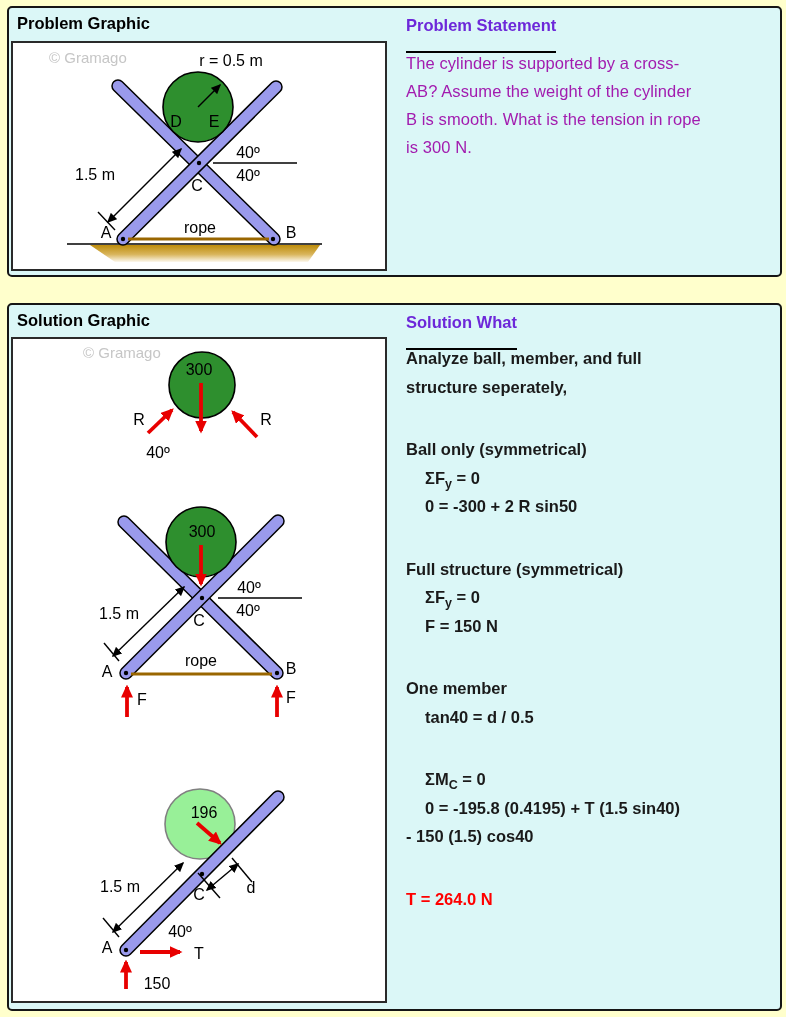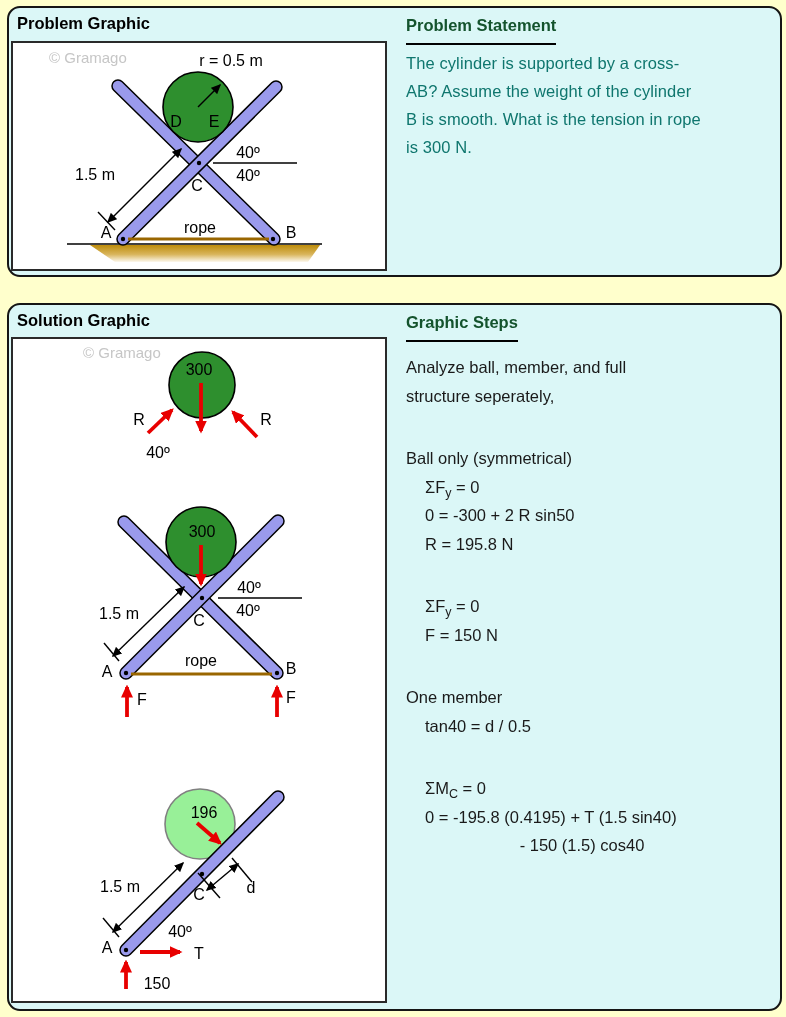--- a/index.html
+++ b/index.html
@@ -7,51 +7,51 @@
     width:786px; height:1017px;
     background: var(--page-bg);
     position:relative;
     font-family:"Liberation Sans", sans-serif;
     overflow:hidden;
   }
   .panel {
     position:absolute;
     background: var(--panel-bg);
     border:2px solid #151515;
-    border-radius:13px;
+    border-radius:5px;
   }
   #panel-problem  { left:7px; top:6px;   width:771px; height:267px; }
   #panel-solution { left:7px; top:303px; width:771px; height:704px; }
 
   .panel-title {
     position:absolute; left:8px; top:6px;
     font-size:16.5px; font-weight:bold; color:#000;
   }
   .section-title {
     position:absolute; left:397px; top:8px;
-    font-size:16.5px; font-weight:bold; color:#14532d;
-    border-bottom:2px solid #000; padding-bottom:8px;
+    font-size:16.5px; font-weight:bold; color:#6d28d9;
+    border-bottom:2px solid #000; padding-bottom:16px;
   }
   .graphic-svg { position:absolute; left:2px; top:33px; }
   #solution-svg { top:32px; }
 
   .statement {
     position:absolute; left:397px; top:41px; width:372px;
-    font-size:16.5px; color:#0f766e; letter-spacing:0.1px;
+    font-size:16.5px; color:#a21caf; letter-spacing:0.1px;
   }
   .statement div { line-height:28px; }
 
   .steps {
-    position:absolute; left:397px; top:48px; width:352px;
-    font-size:16.5px; color:#1a1a1a;
+    position:absolute; left:397px; top:39px; width:352px;
+    font-size:16.5px; color:#1a1a1a;font-weight:bold;
   }
   .step-line  { line-height:28.5px; height:28.5px; white-space:nowrap; }
   .step-blank { height:34px; }
   .step-line.indent { padding-left:19px; }
-  .step-line.right  { text-align:center; padding-left:0; }
+  .step-line.right  { text-align:left; padding-left:0; }
   .step-line.red    { color:var(--result-red); }
   .step-line sub    { font-size:12.5px; line-height:0; }
 
   svg text { font-family:"Liberation Sans", sans-serif; font-size:16px; fill:#000; }
   svg text.mid { text-anchor:middle; }
   svg text.wm  { font-size:15px; fill:#C6C6C6; }
 
   .box-bg   { fill:#ffffff; stroke:#2a2a2a; stroke-width:2; }
   .mem-o    { stroke:#000; stroke-width:13.5; stroke-linecap:round; fill:none; }
   .mem-i    { stroke:var(--member); stroke-width:10.5; stroke-linecap:round; fill:none; }
@@ -212,34 +212,35 @@
       <circle class="dot" cx="115" cy="613" r="2.2"></circle>
       <text class="mid" x="96" y="616">A</text>
 
       <line class="redline" x1="129" y1="615" x2="169" y2="615" marker-end="url(#mr)"></line>
       <text class="mid" x="188" y="622">T</text>
       <line class="redline" x1="115" y1="652" x2="115" y2="625" marker-end="url(#mr)"></line>
       <text class="mid" x="146" y="652">150</text>
     </g>
   </svg>
 
-  <div class="section-title">Graphic Steps</div>
+  <div class="section-title">Solution What</div>
   <div class="steps">
       <div class="step-line"><span>Analyze ball, member, and full</span></div>
       <div class="step-line"><span>structure seperately,</span></div>
       <div class="step-blank"></div>
       <div class="step-line"><span>Ball only (symmetrical)</span></div>
       <div class="step-line indent"><span>ΣF</span><sub>y</sub><span> = 0</span></div>
       <div class="step-line indent"><span>0 = -300 + 2 R sin50</span></div>
-      <div class="step-line indent"><span>R = 195.8 N</span></div>
-      <div class="step-blank"></div>
+      <div class="step-blank"></div>
+      <div class="step-line"><span>Full structure (symmetrical)</span></div>
       <div class="step-line indent"><span>ΣF</span><sub>y</sub><span> = 0</span></div>
       <div class="step-line indent"><span>F = 150 N</span></div>
       <div class="step-blank"></div>
       <div class="step-line"><span>One member</span></div>
       <div class="step-line indent"><span>tan40 = d / 0.5</span></div>
       <div class="step-blank"></div>
       <div class="step-line indent"><span>ΣM</span><sub>C</sub><span> = 0</span></div>
       <div class="step-line indent"><span>0 = -195.8 (0.4195) + T (1.5 sin40)</span></div>
       <div class="step-line right"><span>- 150 (1.5) cos40</span></div>
       <div class="step-blank"></div>
+      <div class="step-line red"><span>T = 264.0 N</span></div>
     </div>
 </div>
 
 </body></html>

